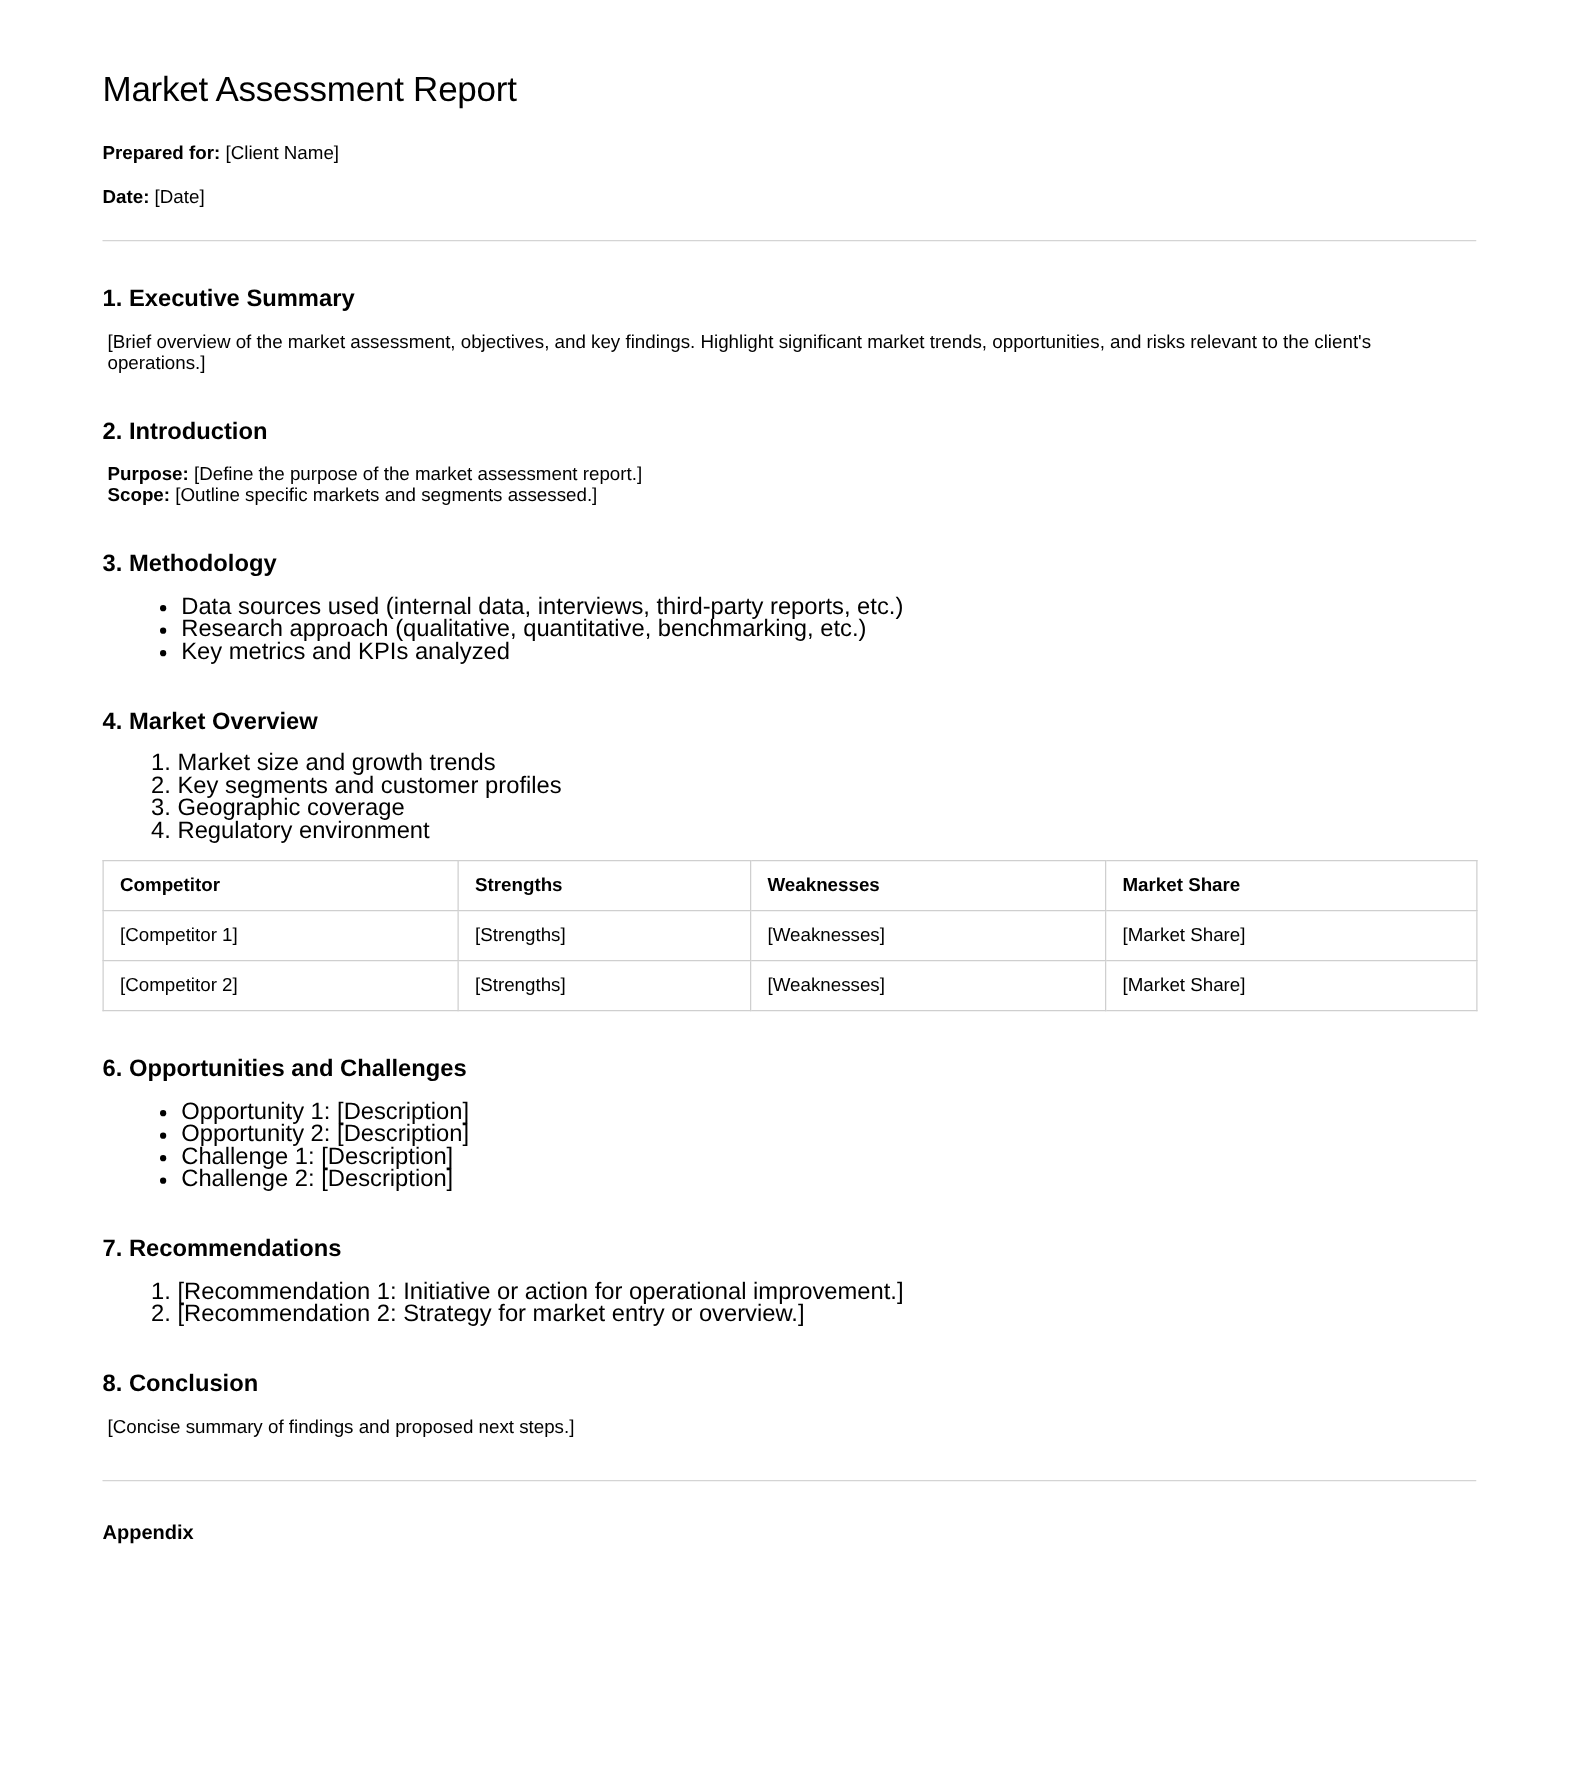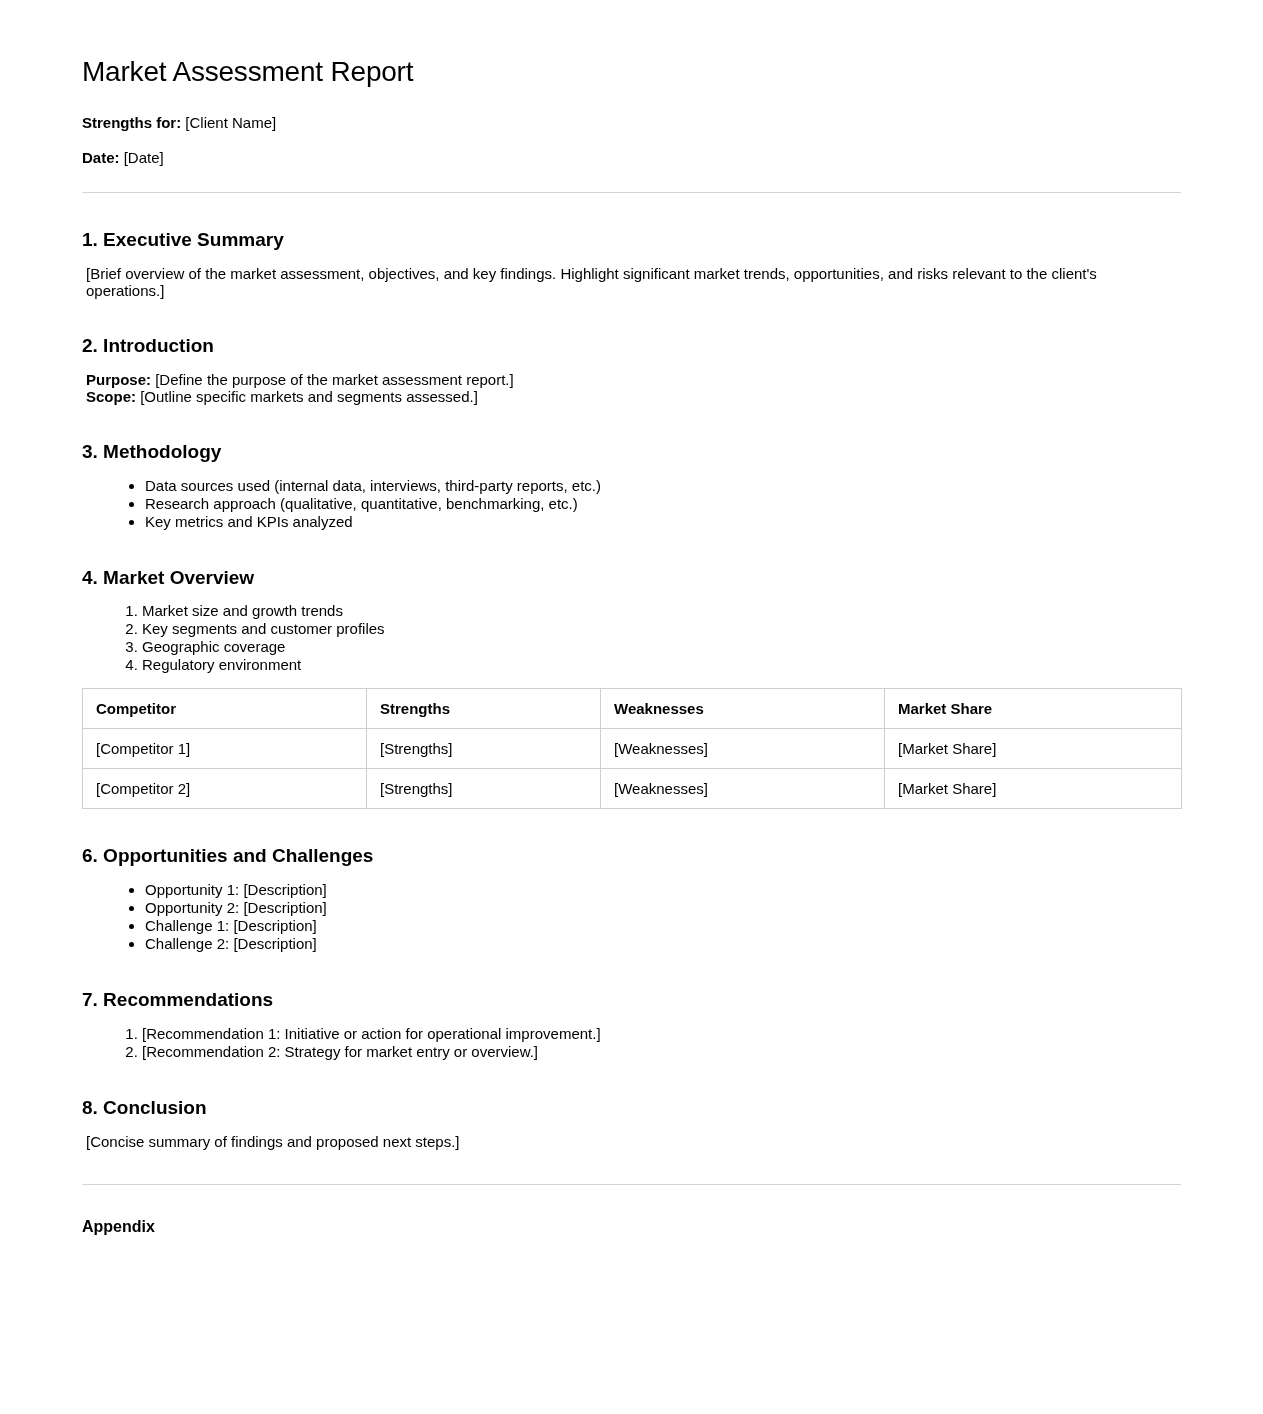--- a/index.html
+++ b/index.html
@@ -52,21 +52,21 @@
     font-size: 15px;
     line-height: 17px;
     margin: 0 0 4px 4px;
     max-width: 1090px;
   }
   p.body .lbl {
     font-weight: bold;
   }
   ul.doc-list,
   ol.doc-list {
-    font-size: 15px;
+    font-size: 19px;
     line-height: 18px;
     margin: 4px 0 4px 0;
     padding-left: 63px;
   }
   ul.doc-list { list-style-type: disc; }
   ol.doc-list { list-style-type: decimal; padding-left: 60px; }
   ul.doc-list li,
   ol.doc-list li {
     margin: 0;
     padding: 0;
@@ -116,21 +116,21 @@
   }
 </style>
 </head>
 <body>
 
 <div class="page">
 
   <h1 class="doc-title">Market Assessment Report</h1>
 
   <p class="meta-line">
-    <span class="lbl">Strengths for:</span>
+    <span class="lbl">Prepared for:</span>
     <span>[Client Name]</span>
   </p>
 
   <p class="meta-line">
     <span class="lbl">Date:</span>
     <span>[Date]</span>
   </p>
 
   <hr class="rule">
 

